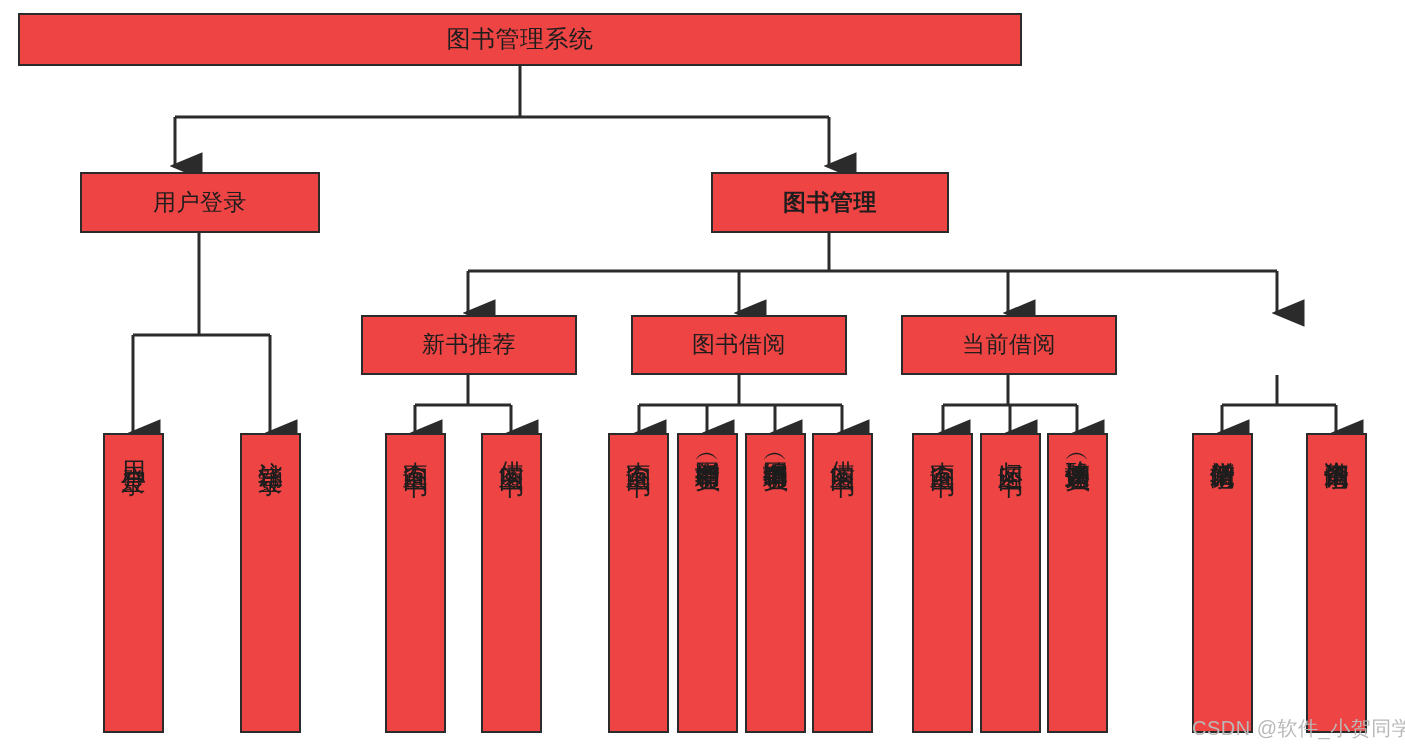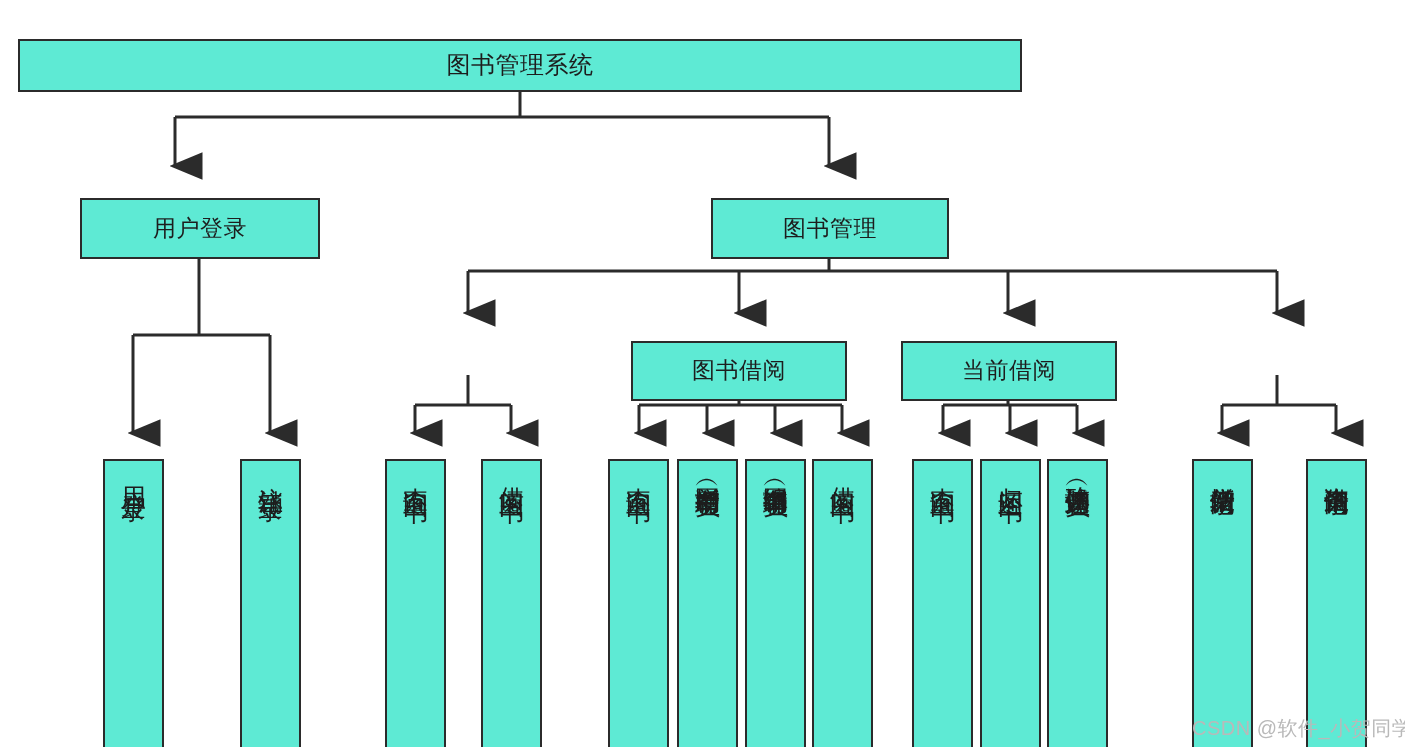--- a/index.html
+++ b/index.html
@@ -22,27 +22,26 @@
     position: absolute;
     left: 0;
     top: 0;
     width: 1405px;
     height: 747px;
     pointer-events: none;
   }
   .node {
     position: absolute;
     box-sizing: border-box;
-    background: #5eead4;
+    background: #ef4444;
     border: 2px solid #2b2b2b;
     display: flex;
     align-items: center;
     justify-content: center;
     color: #1d1d1d;
-    margin-top: 26px;
   }
   .node-label {
     display: block;
     text-align: center;
     line-height: 1.18;
     white-space: nowrap;
   }
   
   .node.horiz .node-label {
     font-size: 23px;
@@ -131,24 +130,27 @@
     </g>
   </svg>
 
   <div class="node horiz root" style="left:18px; top:13px; width:1004px; height:53px;">
     <span class="node-label">图书管理系统</span>
   </div>
 
   <div class="node horiz" style="left:80px; top:172px; width:240px; height:61px;">
     <span class="node-label">用户登录</span>
   </div>
-  <div class="node horiz" style="left:711px; top:172px; width:238px; height:61px;">
+  <div class="node horiz" style="left:711px; top:172px; width:238px; height:61px;font-weight:bold;">
     <span class="node-label">图书管理</span>
   </div>
 
+  <div class="node horiz" style="left:361px; top:315px; width:216px; height:60px;">
+    <span class="node-label">新书推荐</span>
+  </div>
   <div class="node horiz" style="left:631px; top:315px; width:216px; height:60px;align-items:center;">
     <span class="node-label">图书借阅</span>
   </div>
   <div class="node horiz" style="left:901px; top:315px; width:216px; height:60px;">
     <span class="node-label">当前借阅</span>
   </div>
 
   <div class="node vert" style="left:103px; top:433px; width:61px; height:300px;">
     <span class="node-label">用户登录</span>
   </div>

